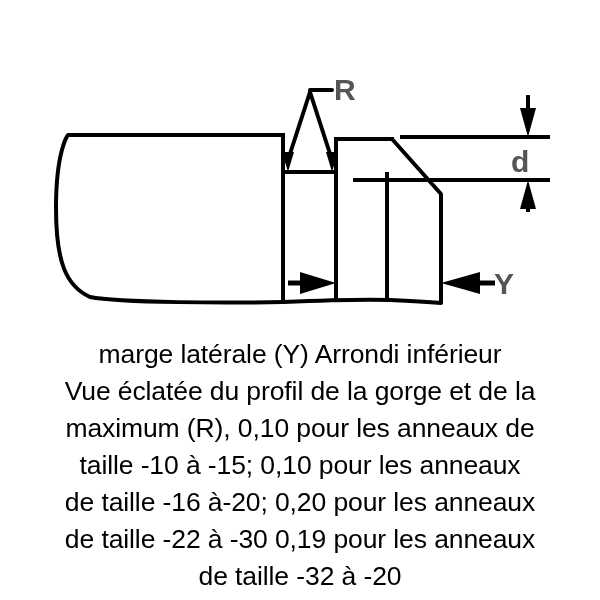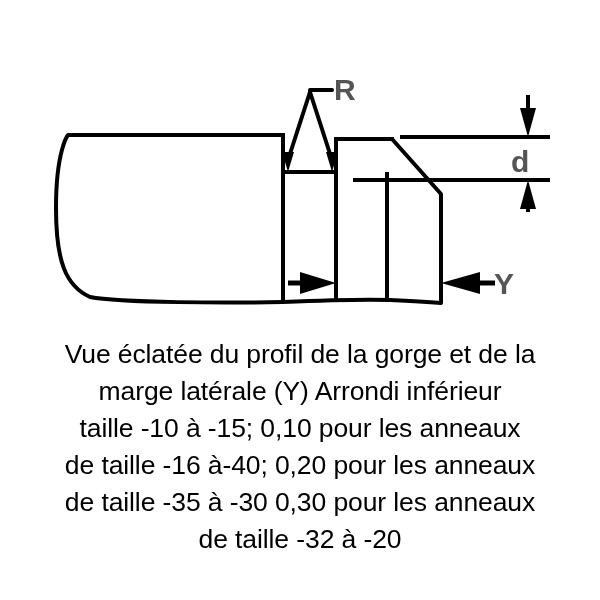--- a/index.html
+++ b/index.html
@@ -95,21 +95,22 @@
 
     <line x1="478" y1="283" x2="495" y2="283" stroke="#000000" stroke-width="5"></line>
     <polygon points="441,283 480,272 480,294" fill="#000000"></polygon>
 
     <text class="dim-label" x="334" y="100">R</text>
     <text class="dim-label" x="511" y="172">d</text>
     <text class="dim-label" x="494" y="294">Y</text>
   </svg>
 
   <div id="caption">
+    <span class="cap-line">marge latérale (Y) Arrondi inférieur</span>
     <span class="cap-line">Vue éclatée du profil de la gorge et de la</span>
-    <span class="cap-line">marge latérale (Y) Arrondi inférieur</span>
+    <span class="cap-line">maximum (R), 0,10 pour les anneaux de</span>
     <span class="cap-line">taille -10 à -15; 0,10 pour les anneaux</span>
-    <span class="cap-line">de taille -16 à-40; 0,20 pour les anneaux</span>
-    <span class="cap-line">de taille -35 à -30 0,30 pour les anneaux</span>
+    <span class="cap-line">de taille -16 à-20; 0,20 pour les anneaux</span>
+    <span class="cap-line">de taille -22 à -30 0,19 pour les anneaux</span>
     <span class="cap-line">de taille -32 à -20</span>
   </div>
 
 </div>
 
 </body></html>

